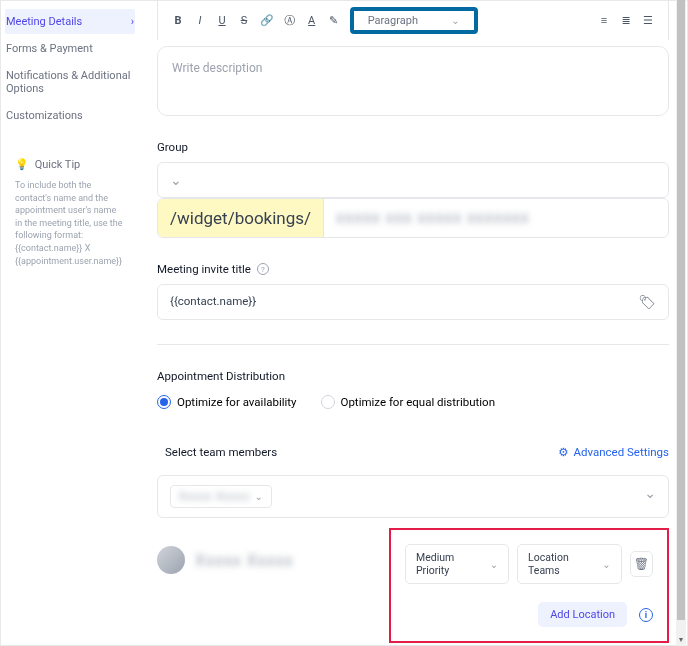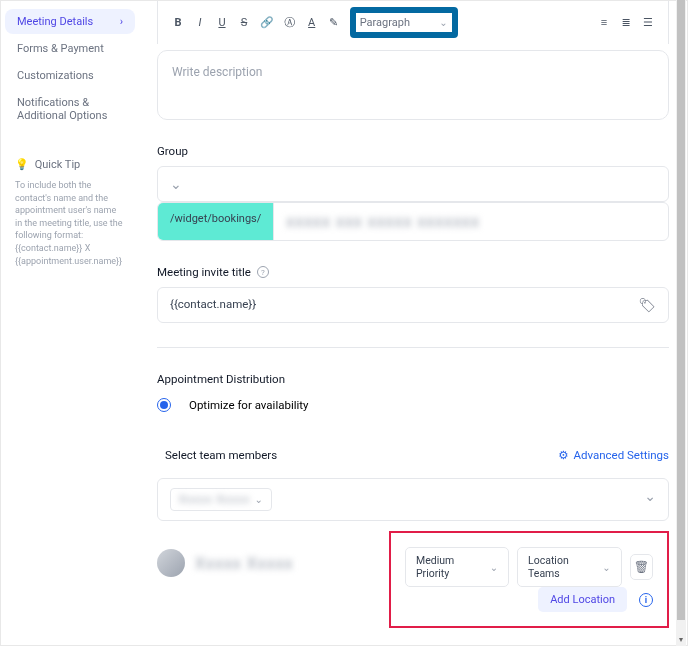--- a/index.html
+++ b/index.html
@@ -1,50 +1,50 @@
 <!DOCTYPE html>
 <html><head>
 <meta charset="utf-8">
 <style>
 *{box-sizing:border-box;margin:0;padding:0;font-family:-apple-system,BlinkMacSystemFont,"Segoe UI",Roboto,sans-serif}
 body{background:#fff;width:688px;height:646px;overflow:hidden;position:relative}
 .container{display:flex;height:100%;border:1px solid #e8e8e8}
 .sidebar{width:138px;padding:8px 4px;background:#fff;font-size:11px}
-.nav-item{padding:6px 12px;color:#6b7280;cursor:pointer;border-radius:8px;margin-bottom:2px;display:flex;justify-content:space-between;align-items:center}
+.nav-item{padding:6px 1px;color:#6b7280;cursor:pointer;border-radius:2px;margin-bottom:2px;display:flex;justify-content:space-between;align-items:center}
 .nav-item.active{background:#eef2ff;color:#4f46e5}
 .tip{padding:10px;margin-top:20px}
 .tip-head{display:flex;align-items:center;gap:6px;color:#6b7280;margin-bottom:8px}
 .tip-text{font-size:9px;color:#9ca3af;line-height:1.4}
 .main{flex:1;padding:0 18px 18px;overflow-y:auto;position:relative}
 .scrollbar{position:absolute;right:2px;top:0;width:10px;height:100%;background:#f1f1f1}
 .scrollbar-thumb{position:absolute;top:0;right:1px;width:8px;height:620px;background:#c1c1c1;border-radius:0}
 .scrollbar-down{position:absolute;bottom:0;right:0;width:10px;height:14px;display:flex;align-items:center;justify-content:center;font-size:8px;color:#666}
 .toolbar{display:flex;align-items:center;gap:10px;padding:6px 14px;border:1px solid #e5e7eb;border-top:none;border-bottom:none;font-size:11px;color:#4b5563}
-.toolbar .fmt{width:108px;border:6px solid #0369a1;border-radius:4px;padding:3px 4px;font-size:11px;color:#6b7280;display:flex;justify-content:space-between;align-items:center}
+.toolbar .fmt{width:128px;border:4px solid #0369a1;border-radius:4px;padding:3px 14px;font-size:11px;color:#6b7280;display:flex;justify-content:space-between;align-items:center}
 .desc{border:1px solid #e5e7eb;border-radius:10px;padding:14px;height:70px;font-size:12px;color:#9ca3af;margin-top:6px}
 .label{font-size:11.5px;color:#111827;margin:24px 0 8px;display:flex;align-items:center;gap:6px}
 .req{color:#ef4444}
 .field{border:1px solid #e5e7eb;border-radius:6px;padding:9px 12px;font-size:11.5px;color:#374151;width:100%;display:flex;align-items:flex-start;justify-content:space-between}
 .field.sel::after{content:"⌄";color:#9ca3af;font-size:14px}
 .url-row{display:flex;border:1px solid #e5e7eb;border-radius:6px;overflow:hidden}
-.url-prefix{padding:9px 12px;font-size:11px;color:#374151;border-right:1px solid #e5e7eb;background:#5eead4}
+.url-prefix{padding:9px 12px;font-size:17px;color:#374151;border-right:1px solid #e5e7eb;background:#fef9c3}
 .url-val{padding:9px 12px;flex:1}
 .blur{filter:blur(3px);color:#9ca3af;letter-spacing:1px}
 hr{border:none;border-top:1px solid #e5e7eb;margin:24px 0}
 .radio-row{display:flex;gap:24px;font-size:11.5px;margin-top:12px}
-.radio{display:flex;align-items:center;gap:18px;cursor:pointer}
+.radio{display:flex;align-items:center;gap:6px;cursor:pointer}
 .rcir{width:14px;height:14px;border:1px solid #d1d5db;border-radius:50%;display:inline-flex;align-items:center;justify-content:center}
 .radio.on .rcir{border-color:#2563eb}
 .radio.on .rcir::after{content:"";width:8px;height:8px;background:#2563eb;border-radius:50%}
 .row-between{display:flex;justify-content:space-between;align-items:center}
 .link{color:#2563eb;font-size:11.5px;display:flex;align-items:center;gap:5px;cursor:pointer}
 .member{display:flex;align-items:center;gap:10px;margin-top:14px}
 .avatar{width:28px;height:28px;border-radius:50%;background:linear-gradient(135deg,#d1d5db,#9ca3af)}
 .highlight{border:2px solid #e11d48;padding:14px;margin-top:10px;margin-left:auto;width:280px}
-.hrow{display:flex;gap:8px;align-items:center;}
+.hrow{display:flex;gap:8px;align-items:center;margin-bottom:18px}
 .mini{border:1px solid #e5e7eb;border-radius:5px;padding:6px 10px;font-size:10.5px;color:#374151;display:flex;align-items:center;gap:6px}
 .mini .car{color:#9ca3af;font-size:10px;margin-left:4px}
 .trash{border:1px solid #e5e7eb;border-radius:5px;width:26px;height:26px;display:flex;align-items:center;justify-content:center;color:#6b7280;font-size:12px}
 .addloc{background:#eef2ff;color:#4f46e5;padding:6px 12px;border-radius:5px;font-size:11px;display:inline-block}
 .info{color:#2563eb;border:1.5px solid #2563eb;border-radius:50%;width:14px;height:14px;display:inline-flex;align-items:center;justify-content:center;font-size:9px;font-weight:bold;margin-left:8px}
 .help{width:12px;height:12px;border:1px solid #9ca3af;border-radius:50%;display:inline-flex;align-items:center;justify-content:center;font-size:8px;color:#9ca3af}
 .tag-icon{font-size:14px;color:#6b7280}
 .tb-ic{cursor:pointer;min-width:12px;text-align:center}
 .tb-sp{flex:1}
 .small-sel{border:1px solid #e5e7eb;border-radius:4px;padding:4px 8px;font-size:11px;width:102px;display:inline-flex;align-items:center}
@@ -53,22 +53,22 @@
 </head>
 <body>
 
 <div class="container">
   <div class="sidebar">
     <div class="nav-item active">
         <span>Meeting Details</span>
         <span>›</span>
       </div>
     <div class="nav-item">Forms &amp; Payment</div>
+    <div class="nav-item">Notifications &amp; Additional Options</div>
     <div class="nav-item">Customizations</div>
-    <div class="nav-item">Notifications &amp; Additional Options</div>
     <div class="tip">
       <div class="tip-head">
           <span>💡</span>
           <span>Quick Tip</span>
         </div>
       <div class="tip-text">To include both the contact's name and the appointment user's name in the meeting title, use the following format: {{contact.name}} X {{appointment.user.name}}</div>
     </div>
   </div>
 
   <div class="main">
@@ -110,20 +110,24 @@
       </div>
 
     <hr>
 
     <div class="label" style="margin-top:16px">Appointment Distribution</div>
     <div class="radio-row">
       <div class="radio on">
           <span class="rcir"></span>
           <span>Optimize for availability</span>
         </div>
+      <div class="radio">
+          <span class="rcir"></span>
+          <span>Optimize for equal distribution</span>
+        </div>
     </div>
 
     <div class="row-between" style="margin-top:28px">
       <div class="label" style="margin:8px">Select team members</div>
       <div class="link">
           <span>⚙</span>
           <span>Advanced Settings</span>
         </div>
     </div>
     <div class="field sel" style="margin-top:8px">

